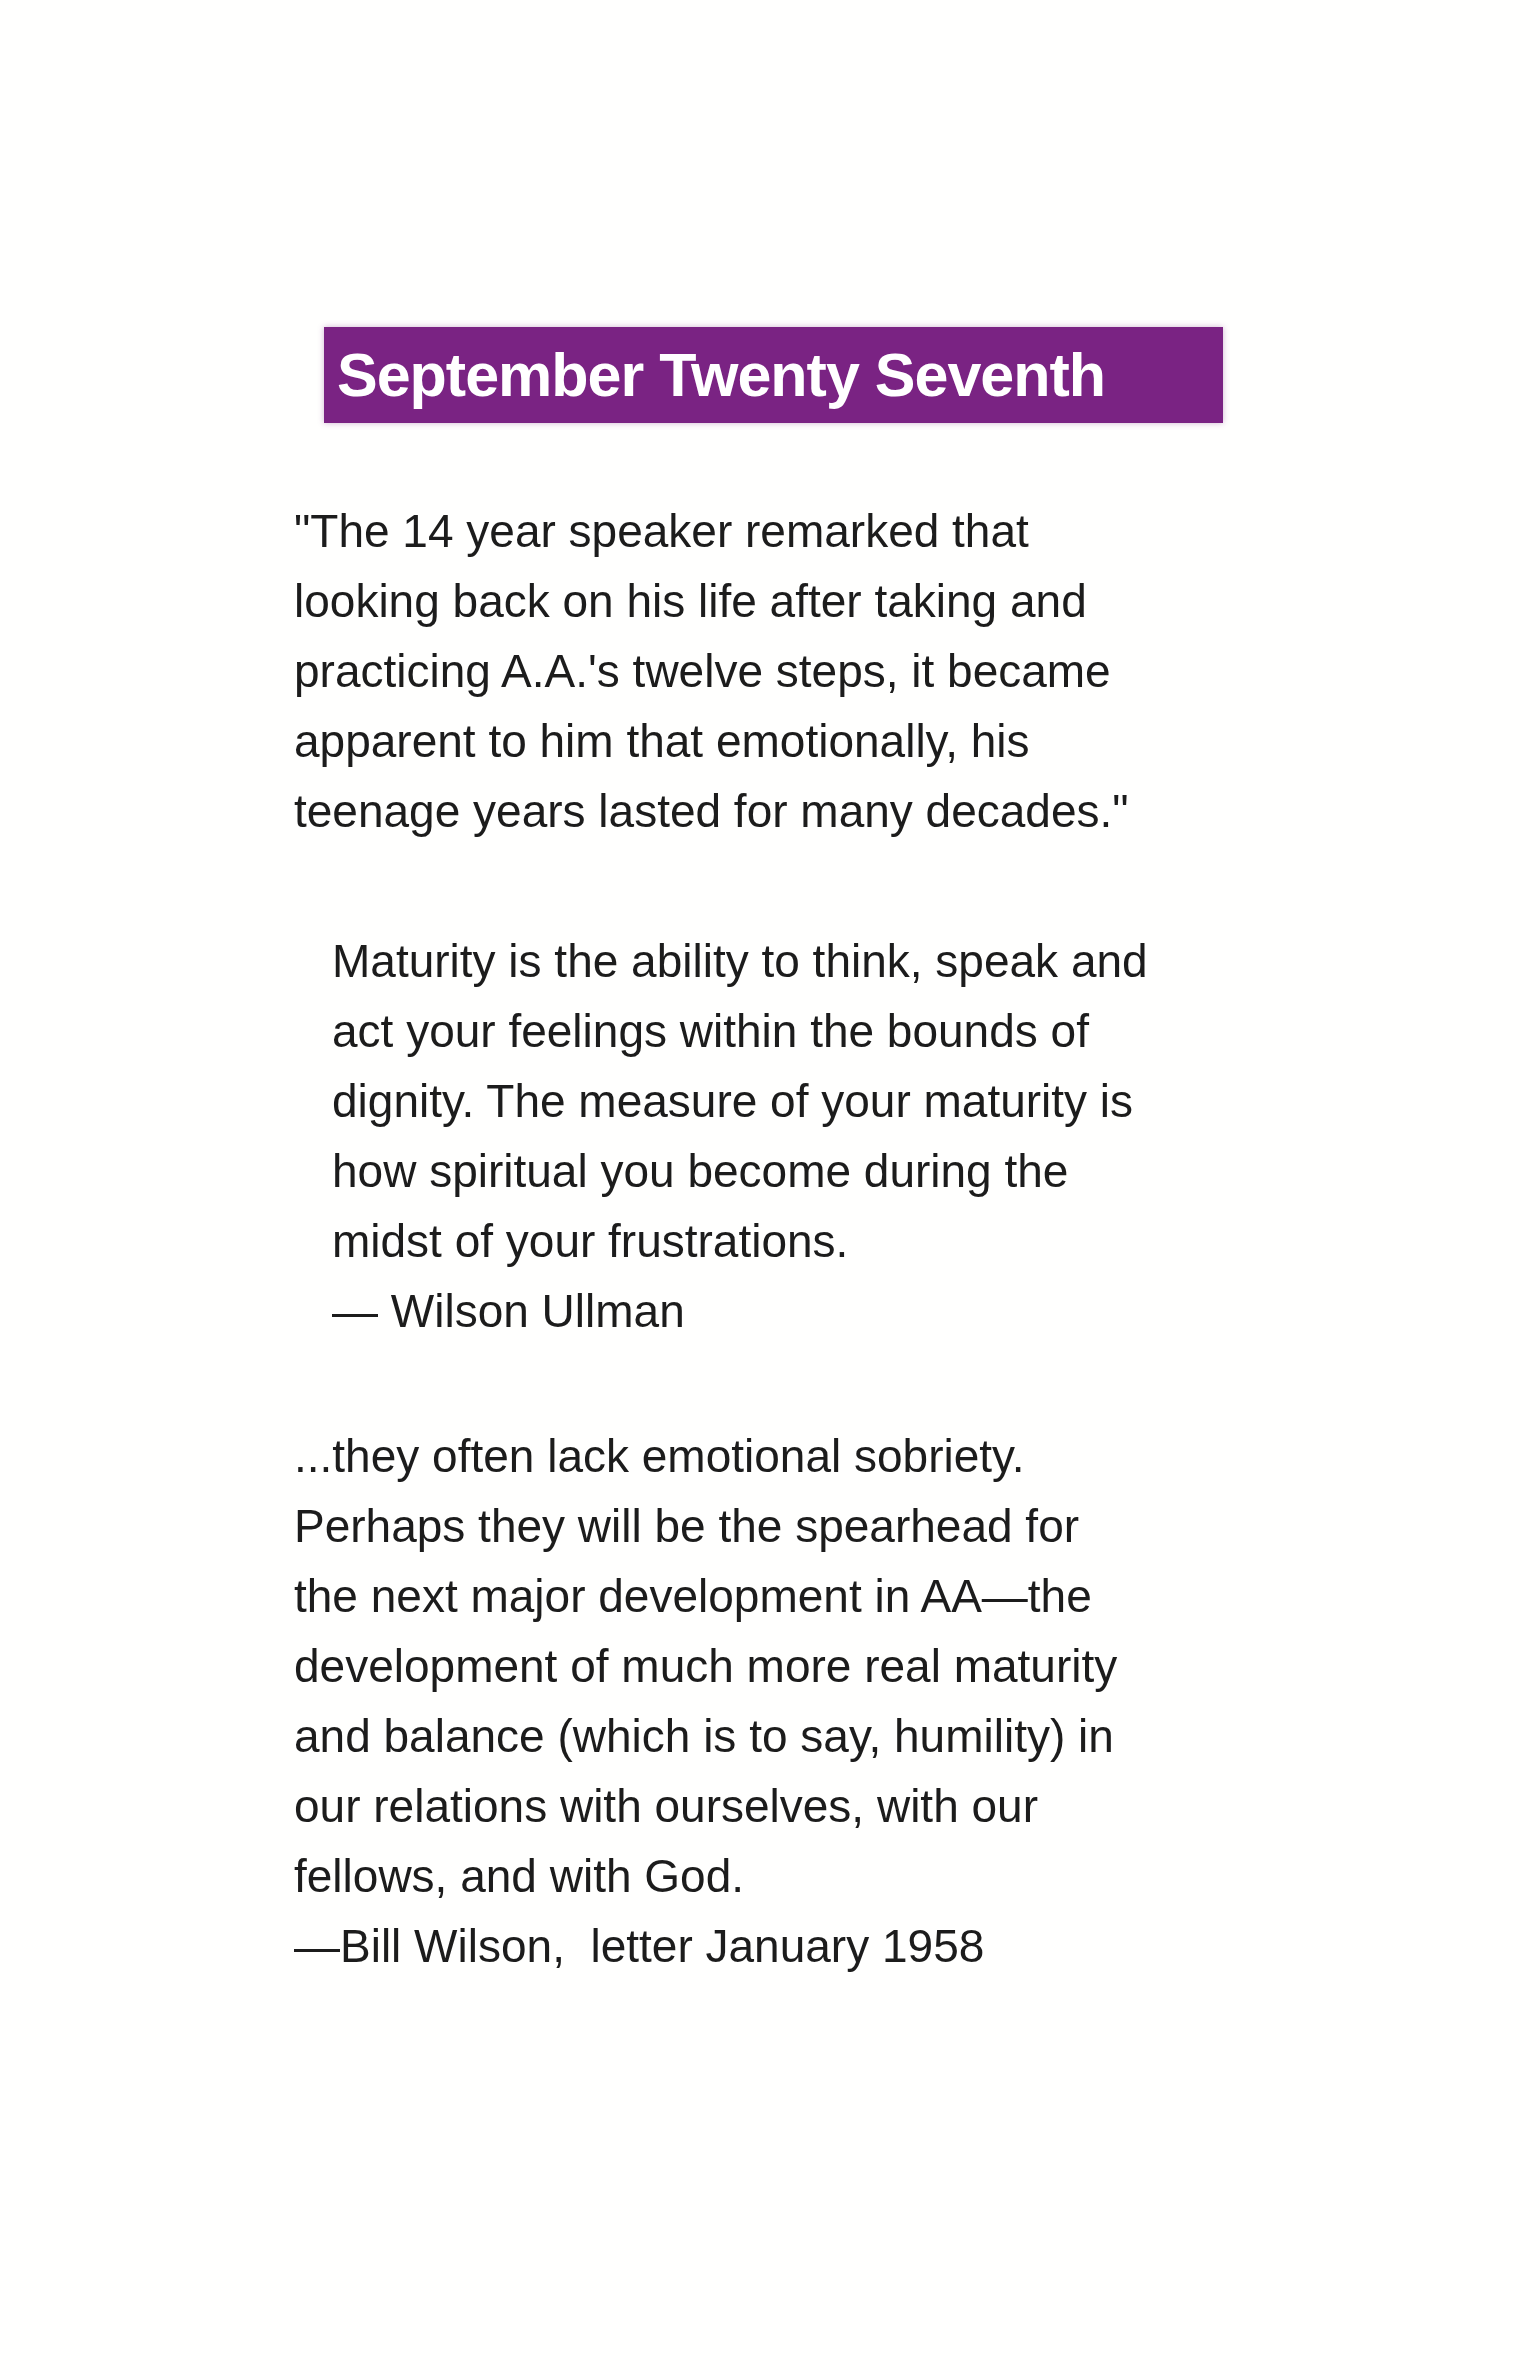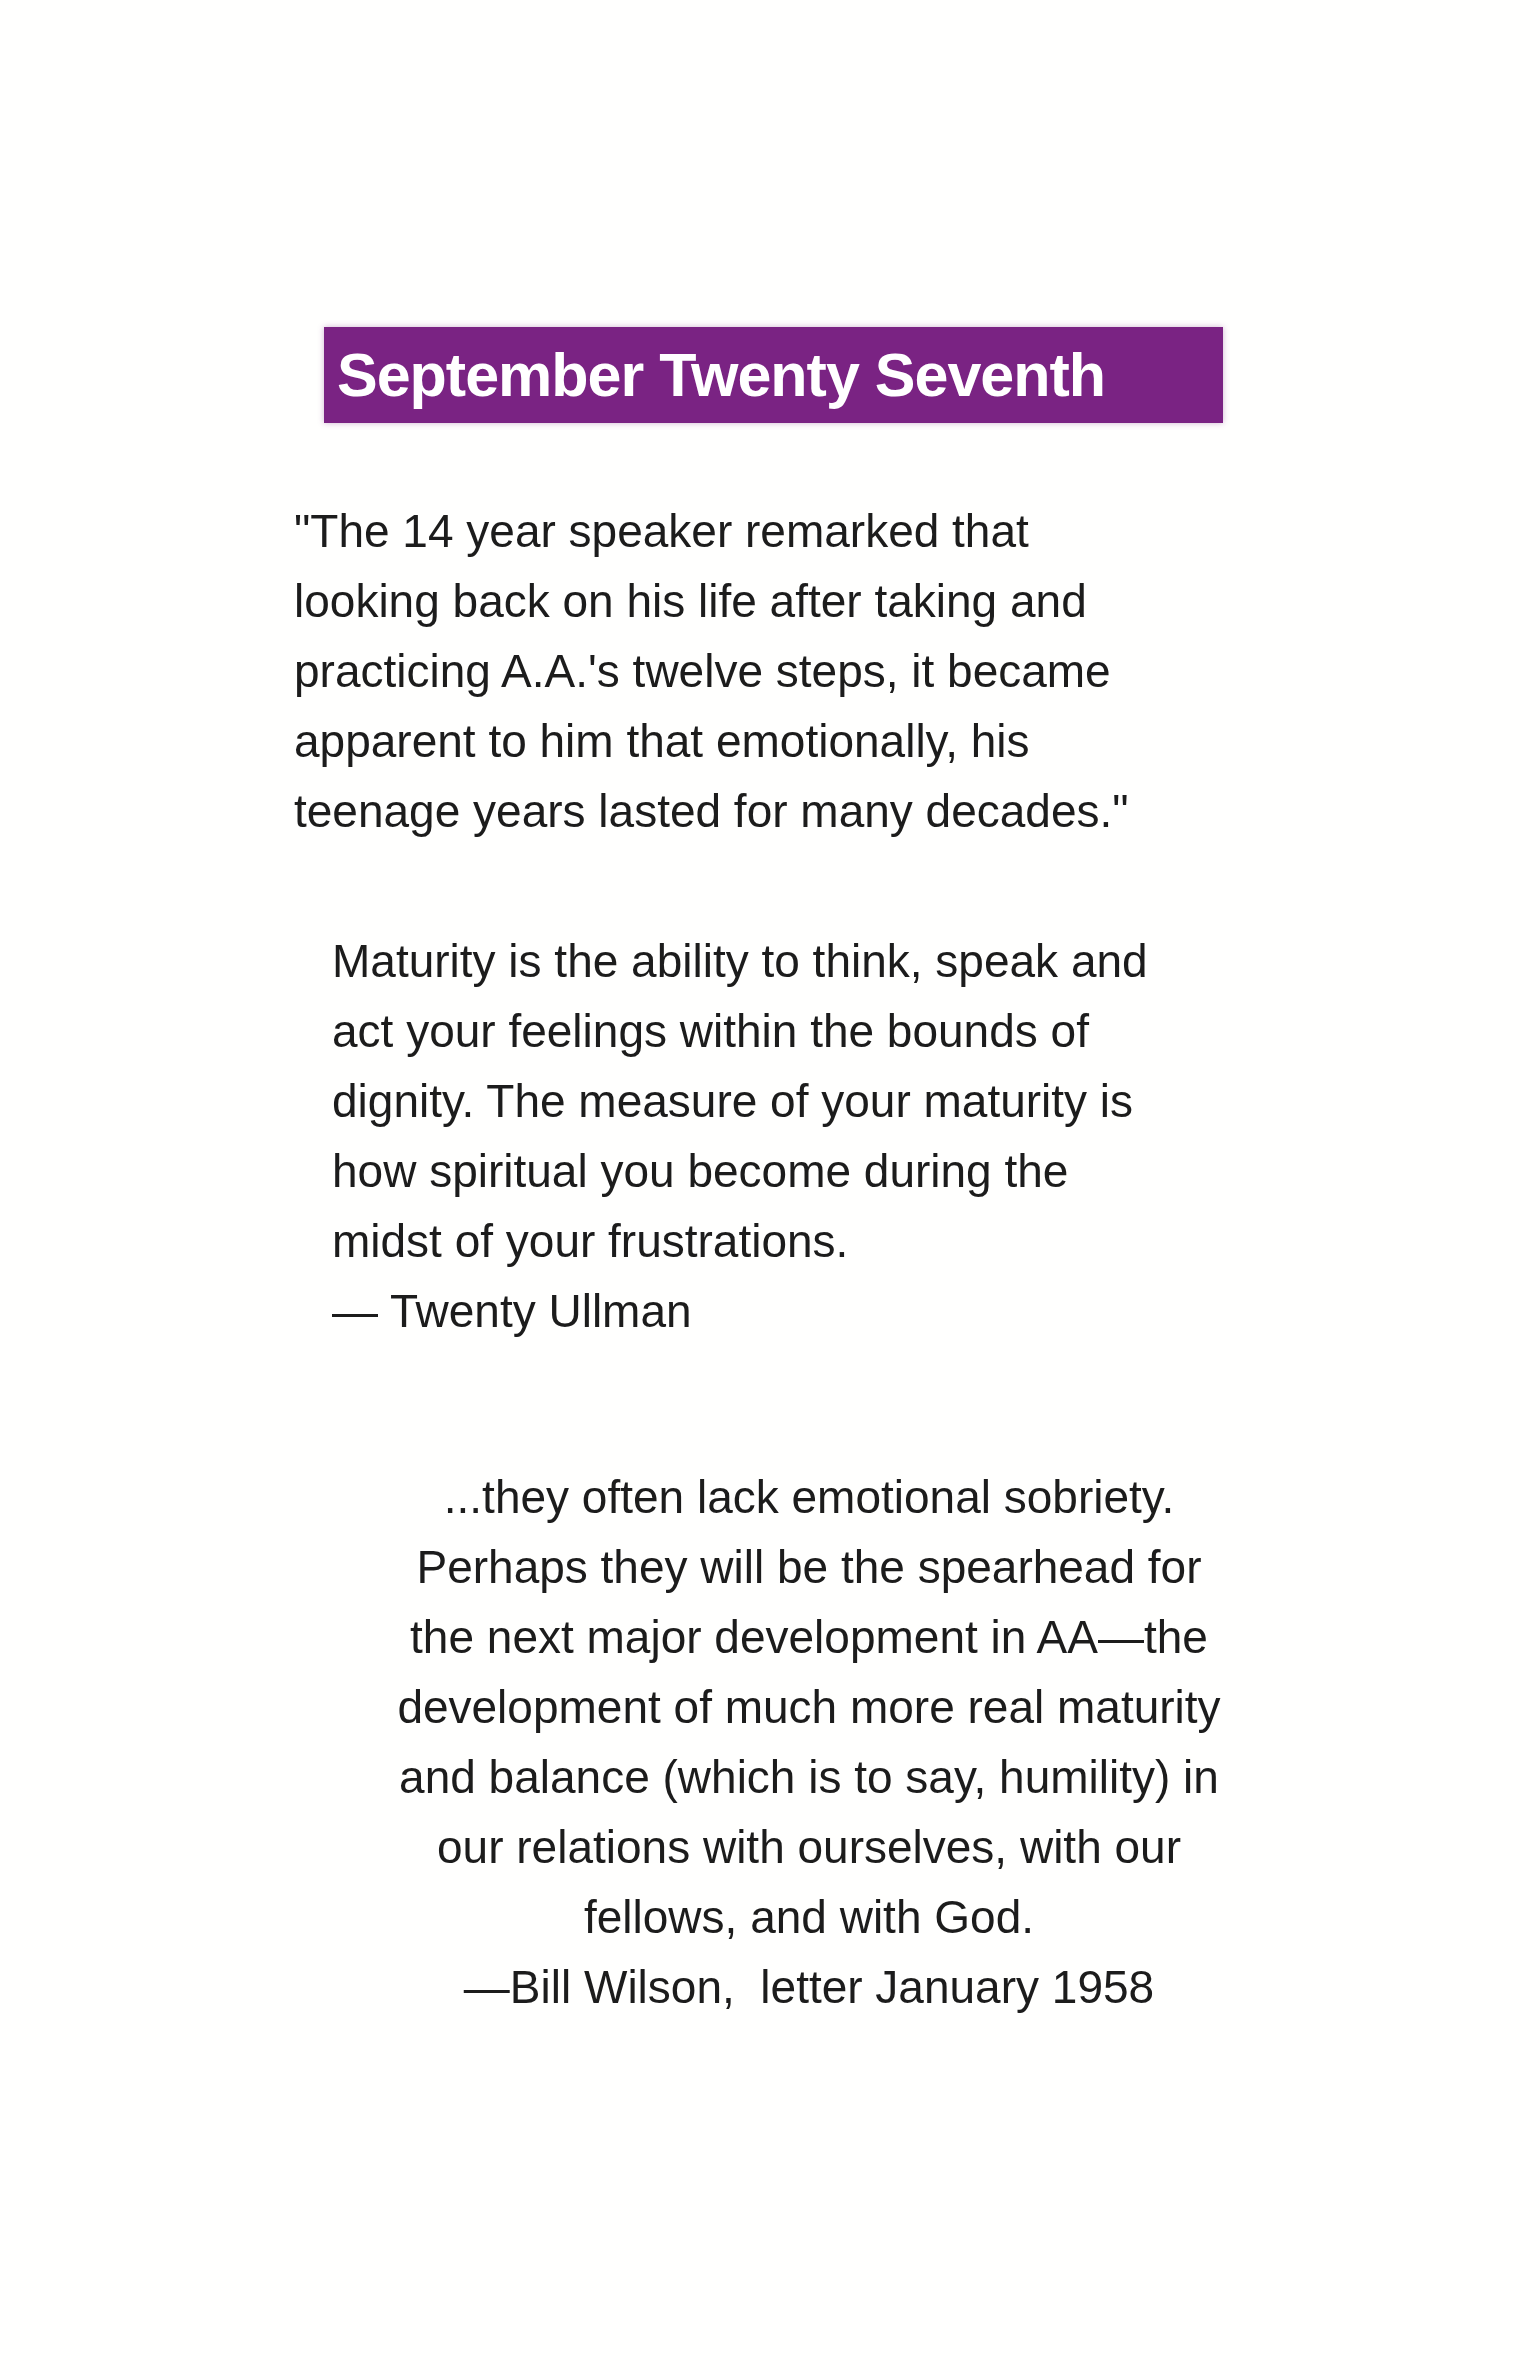--- a/index.html
+++ b/index.html
@@ -39,21 +39,21 @@
     font-weight: 400;
   }
   .para {
     white-space: pre-line;
   }
   .attribution {
     white-space: pre-wrap;
   }
   #quote1-block { top: 496px; }
   #quote2-block { top: 926px; margin-left: 38px; }
-  #quote3-block { top: 1462px; text-align: center; }
+  #quote3-block { top: 1421px; }
 </style>
 </head>
 <body>
 
 <div class="page" style="background: rgb(255, 255, 254); color: rgb(28, 28, 28);">
 
   <div class="date-banner" id="date-banner" style="background: rgb(122, 35, 131); color: rgb(255, 255, 255);">
     <span>September Twenty Seventh</span>
   </div>
 
@@ -64,21 +64,21 @@
 apparent to him that emotionally, his
 teenage years lasted for many decades."</div>
   </div>
 
   <div class="text-block" id="quote2-block">
     <div class="para">Maturity is the ability to think, speak and
 act your feelings within the bounds of
 dignity. The measure of your maturity is
 how spiritual you become during the
 midst of your frustrations.</div>
-    <div class="attribution">— Twenty Ullman</div>
+    <div class="attribution">— Wilson Ullman</div>
   </div>
 
   <div class="text-block" id="quote3-block">
     <div class="para">...they often lack emotional sobriety.
 Perhaps they will be the spearhead for
 the next major development in AA—the
 development of much more real maturity
 and balance (which is to say, humility) in
 our relations with ourselves, with our
 fellows, and with God.</div>

